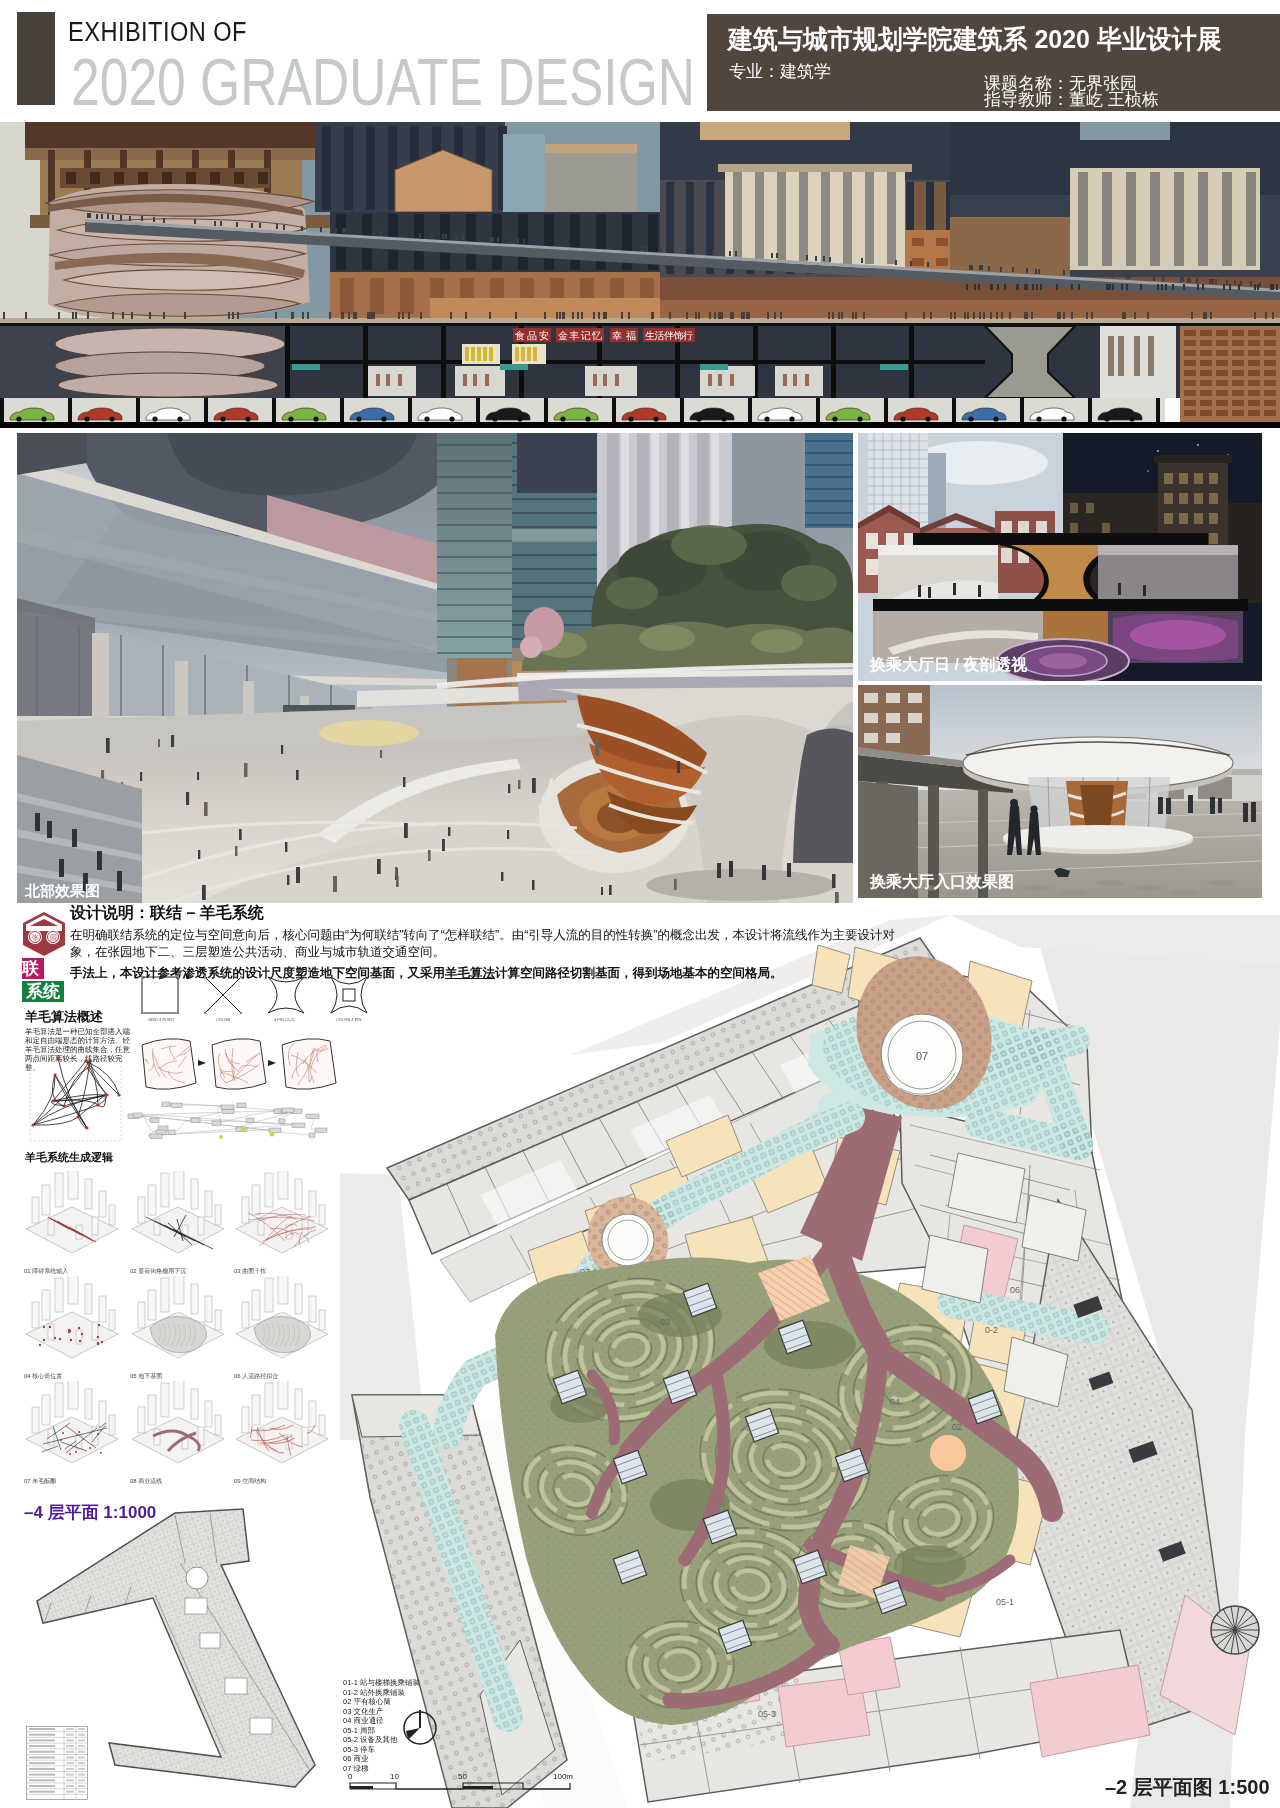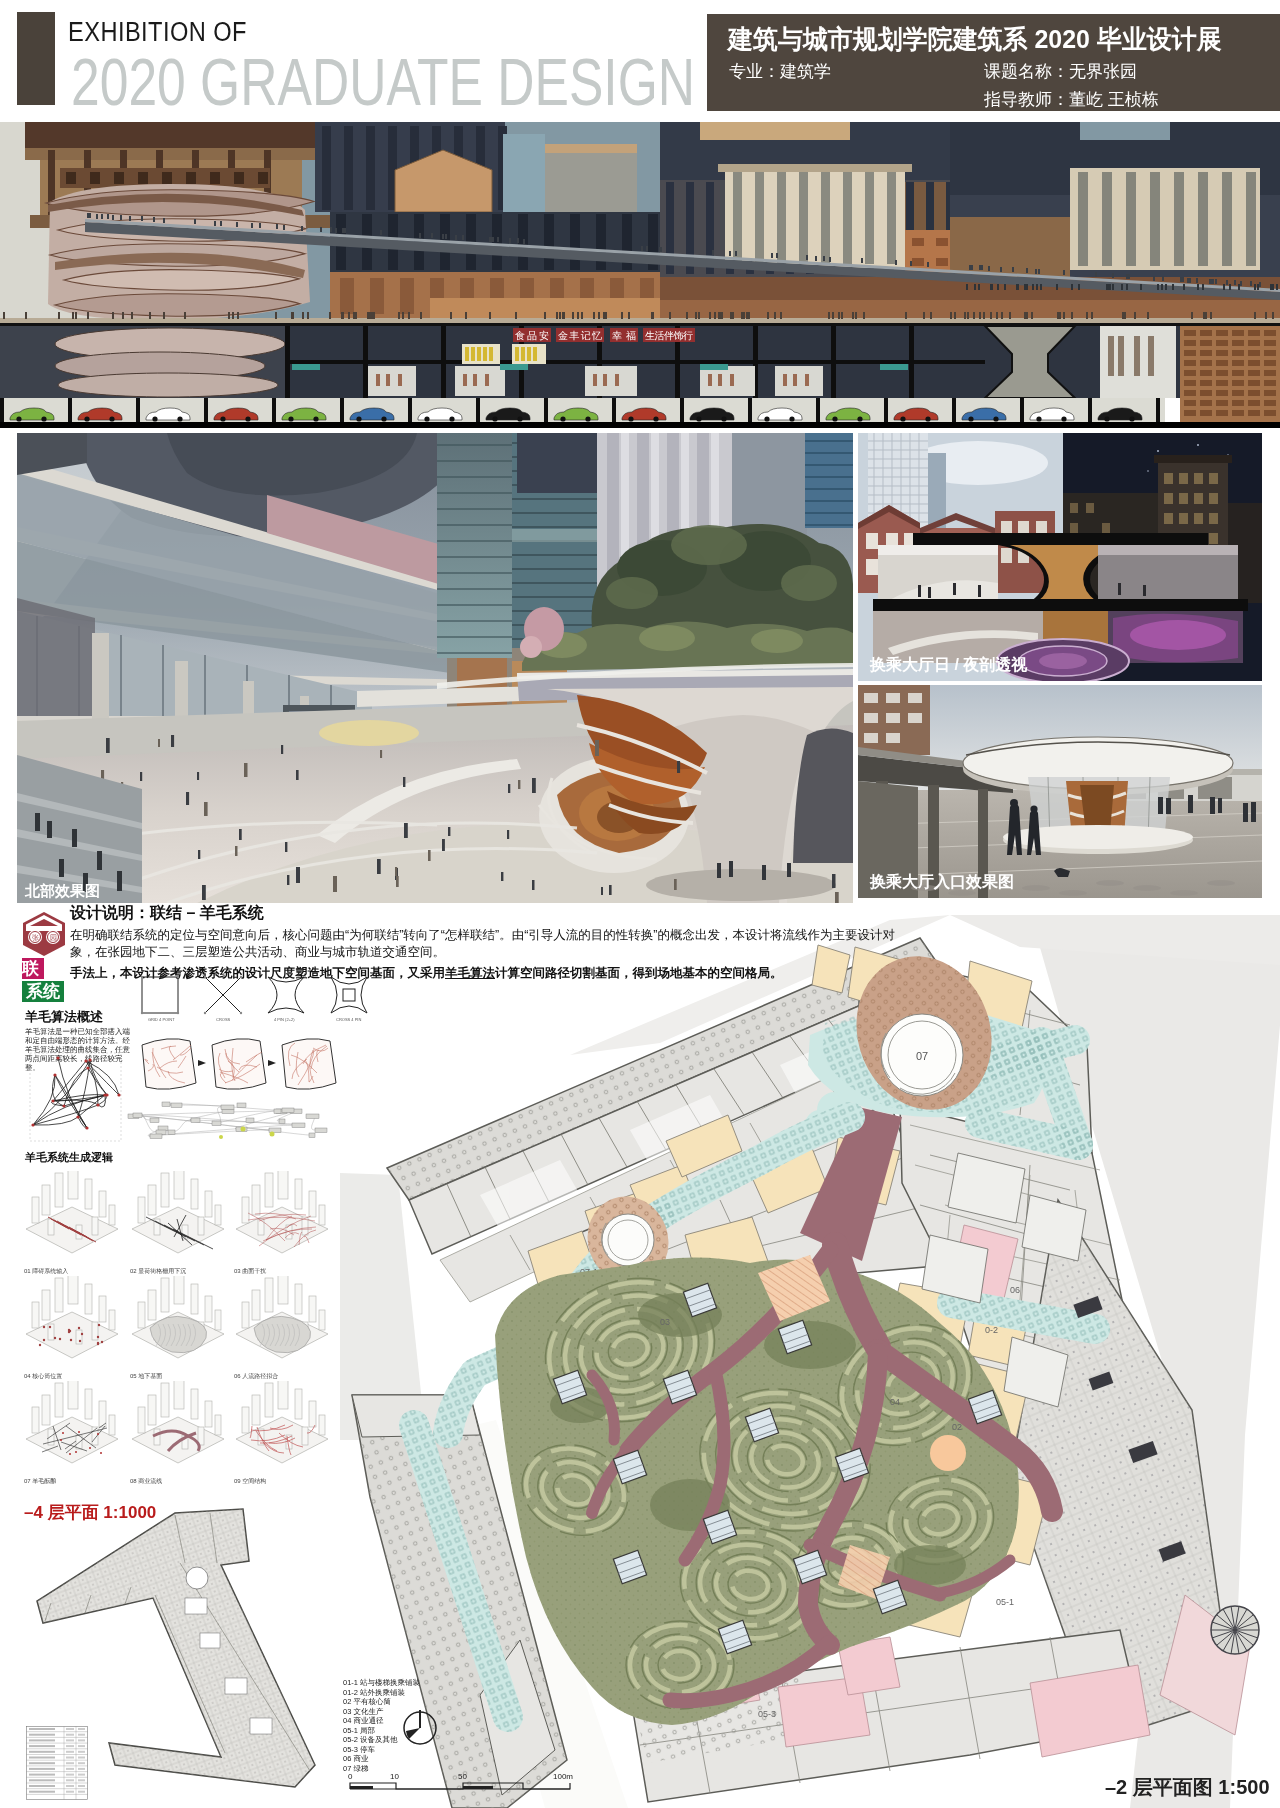--- a/index.html
+++ b/index.html
@@ -16,21 +16,21 @@
 <div class="abs" style="left:68px;top:17px;font-size:27px;color:#1a1a1a;letter-spacing:0.5px;transform:scaleX(0.875);transform-origin:0 0;">EXHIBITION OF</div>
 
 <div class="abs" style="left:71px;top:43px;font-size:67px;color:#c5cac9;white-space:nowrap;transform:scaleX(0.77);transform-origin:0 0;">2020 GRADUATE DESIGN</div>
 
 <div class="abs" style="left:707px;top:14px;width:604px;height:97px;background:#4f463e;color:#fff;">
 
   <div class="abs" style="left:21px;top:8px;font-size:26px;font-weight:bold;white-space:nowrap;transform:scaleX(0.96);transform-origin:0 0;">建筑与城市规划学院建筑系 2020 毕业设计展</div>
 
   <div class="abs" style="left:22px;top:46px;font-size:17px;">专业：建筑学</div>
 
-  <div class="abs" style="left:277px;top:46px;font-size:17px;">课题名称：无界张园</div>
+  <div class="abs" style="left:277px;top:58px;font-size:17px;">课题名称：无界张园</div>
 
   <div class="abs" style="left:22px;top:74px;font-size:12px;margin-top:21px;">设计人：郝&nbsp;&nbsp;行</div>
 
   <div class="abs" style="left:277px;top:74px;font-size:17px;">指导教师：董屹 王桢栋</div>
 </div>
 
 <svg class="abs" style="left:0;top:122px;" width="1280" height="306" viewBox="0 0 1280 306">
 
 <rect x="0" y="0" width="1280" height="206" fill="#8298a3"></rect>
 
@@ -2163,21 +2163,21 @@
         <path d="M25 46 Q31 63 37 70"></path>
         <path d="M28 62 Q44 63 60 55"></path>
         <path d="M53 44 Q36 52 19 49"></path>
         <path d="M63 57 Q50 64 37 62"></path>
         <path d="M47 52 Q59 64 71 66"></path>
         <path d="M32 62 Q42 72 52 72"></path>
       </g>
       <text x="2" y="102" font-size="6" fill="#444">09 空间结构</text>
     </svg>
 
-<div class="abs" style="left:24px;top:598px;font-size:17px;font-weight:bold;color:#b91c1c;">–4 层平面 1:1000</div>
+<div class="abs" style="left:24px;top:598px;font-size:17px;font-weight:bold;color:#4c1d95;">–4 层平面 1:1000</div>
 
 <svg class="abs" style="left:25px;top:600px;" width="300" height="295" viewBox="0 0 300 295">
       <defs>
         <pattern id="fp" width="8" height="8" patternUnits="userSpaceOnUse" patternTransform="rotate(-20)">
           <rect width="8" height="8" fill="none" stroke="#b9b8b4" stroke-width="0.5"></rect>
           <circle cx="4" cy="4" r="0.7" fill="#a5a4a0"></circle>
         </pattern>
       </defs>
       <path d="M150 10 L218 6 L224 58 L196 62 L290 262 L270 284 L90 262 L84 240 L196 254 L128 95 L18 120 L12 98 Z" fill="#e3e2de" stroke="#4a4a46" stroke-width="1.5"></path>
       <path d="M150 10 L218 6 L224 58 L196 62 L290 262 L270 284 L90 262 L84 240 L196 254 L128 95 L18 120 L12 98 Z" fill="url(#fp)"></path>

